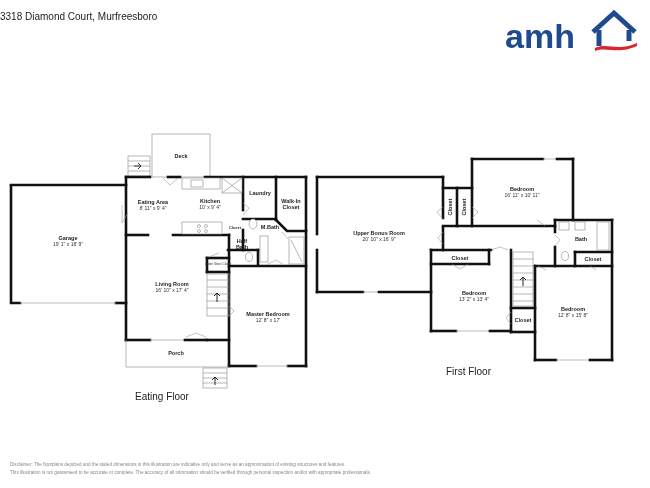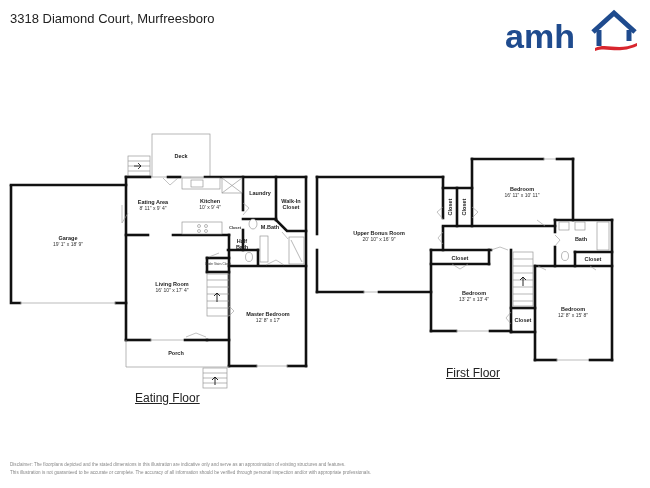--- a/index.html
+++ b/index.html
@@ -1,23 +1,23 @@
 <!DOCTYPE html>
 <html><head>
 <meta charset="utf-8">
 <style>
   html, body { margin:0; padding:0; background:#ffffff; }
   body { width:650px; height:488px; position:relative; overflow:hidden; font-family:"Liberation Sans", sans-serif; }
-  .address { position:absolute; left:10px; top:11px; font-size:13px; color:#222; }
+  .address { position:absolute; left:0; top:11px; font-size:10px; color:#222; }
   .logo { position:absolute; left:505px; top:8px; width:135px; height:48px; }
   .plan { position:absolute; left:0; top:0; width:650px; height:488px; }
   .room-label { font-family:"Liberation Sans", sans-serif; font-size:5.5px; font-weight:bold; fill:#222; text-anchor:middle; }
   .room-dim { font-family:"Liberation Sans", sans-serif; font-size:5px; fill:#333; text-anchor:middle; }
   .small-label { font-family:"Liberation Sans", sans-serif; font-size:3px; fill:#333; text-anchor:middle; }
-  .floor-title { position:absolute; font-size:12px; color:#222;text-decoration:underline; }
+  .floor-title { position:absolute; font-size:10px; color:#222; }
   .disclaimer { position:absolute; left:10px; top:461px; font-size:4.6px; color:#888; line-height:8px; width:560px; }
   .wall { stroke:#111; stroke-width:2.6; fill:none; stroke-linecap:square; }
   .thin { stroke:#999; stroke-width:0.7; fill:none; }
   .fixture { stroke:#888; stroke-width:0.6; fill:#fff; }
   .door { stroke:#999; stroke-width:0.6; fill:none; }
 </style>
 </head>
 <body>
 
 <div class="address">3318 Diamond Court, Murfreesboro</div>

